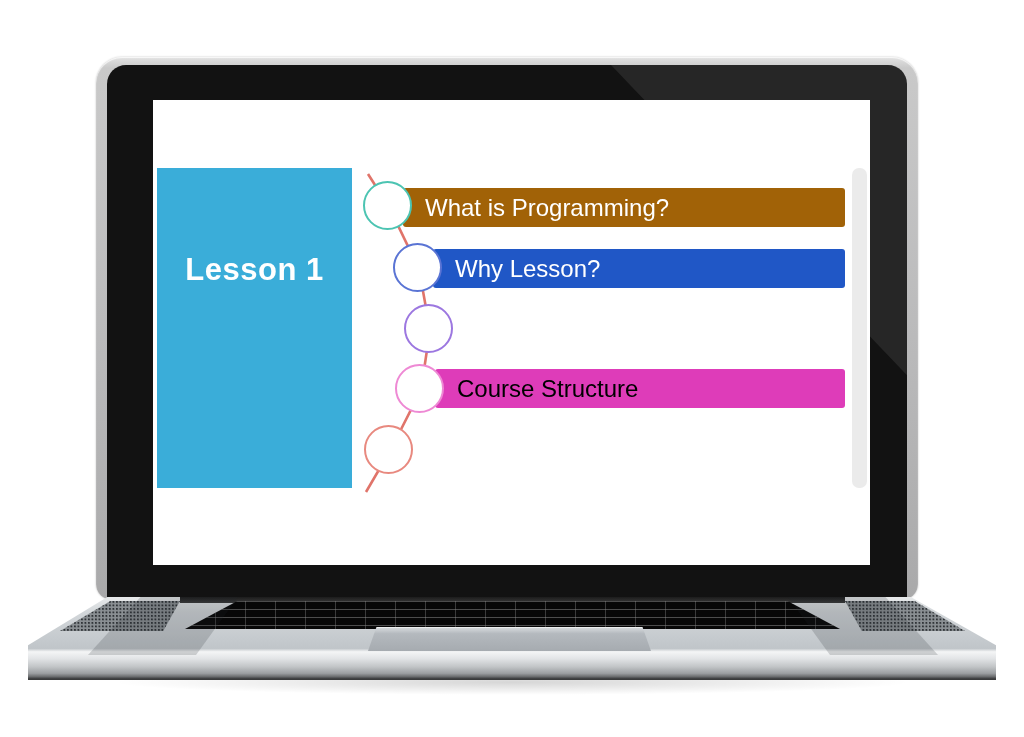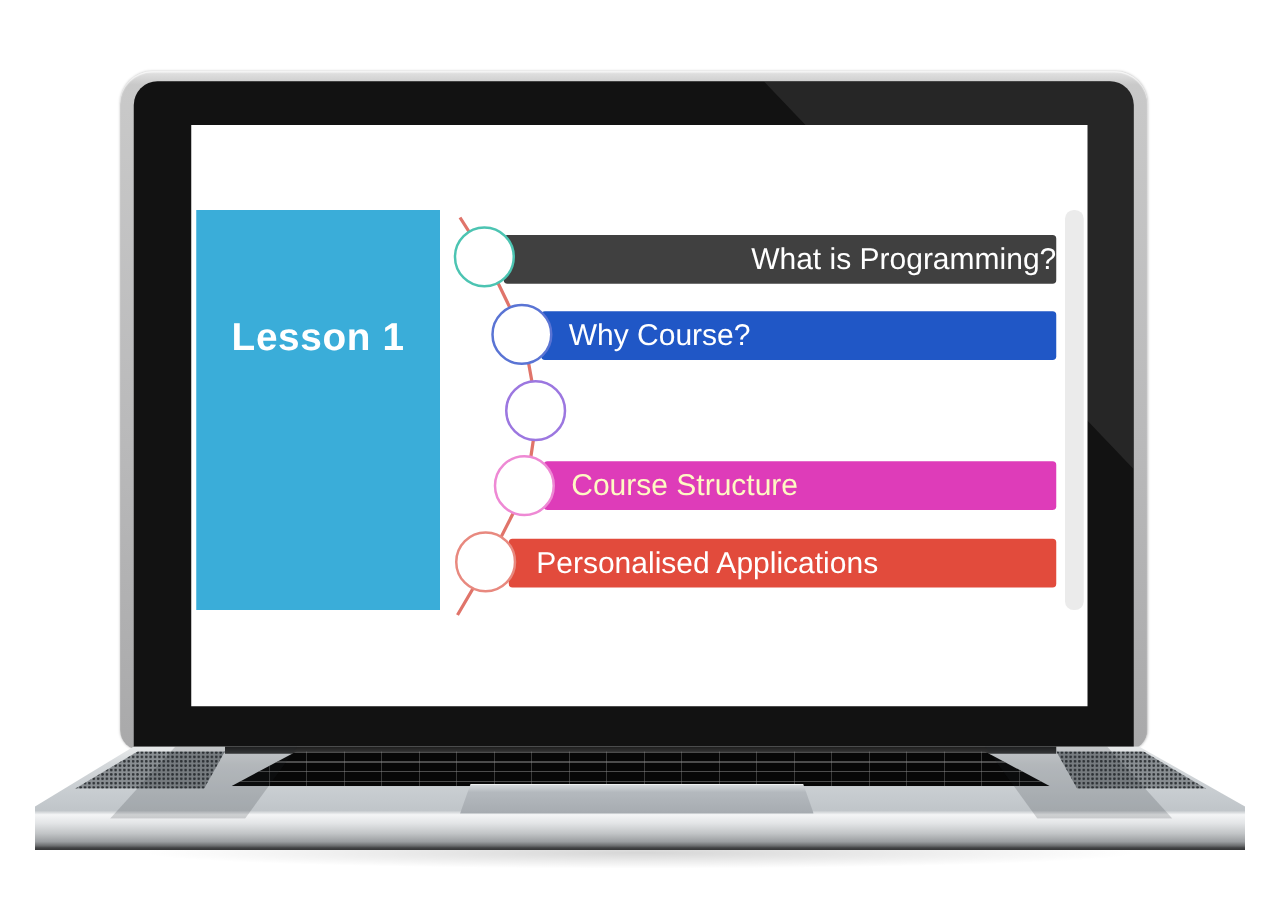--- a/index.html
+++ b/index.html
@@ -121,31 +121,28 @@
       <div class="bezel-reflection"></div>
     </div>
   </div>
 
   <div class="screen"></div>
 
   <div class="lesson-box" style="background-color: rgb(58, 173, 217); color: rgb(255, 255, 255);">
     <div class="lesson-line">Lesson 1</div>
   </div>
 
-  <div class="bar bar1" style="background-color: #404040; color: rgb(255, 255, 255); text-align: right;">
+  <div class="bar bar1" style="background-color: #a16207; color: rgb(255, 255, 255);">
     <span>What is Programming?</span>
   </div>
   <div class="bar bar2" style="background-color: rgb(32, 87, 198); color: rgb(255, 255, 255);">
-    <span>Why Course?</span>
+    <span>Why Lesson?</span>
   </div>
-  <div class="bar bar4" style="background-color: rgb(222, 60, 185); color: #fef9c3;">
+  <div class="bar bar4" style="background-color: rgb(222, 60, 185); color: #000000;">
     <span>Course Structure</span>
-  </div>
-  <div class="bar bar5" style="background-color: rgb(226, 75, 60); color: rgb(255, 255, 255);">
-    <span>Personalised Applications</span>
   </div>
 
   <svg id="connector-svg">
     <polyline points="368,174 389,207 419,269 430,330 421,390 390,451 366,492" fill="none" stroke-width="2.6" stroke="#e0746a"></polyline>
   </svg>
 
   <div class="circle c1" style="border-color: rgb(76, 196, 178); background-color: rgb(255, 255, 255);"></div>
   <div class="circle c2" style="border-color: rgb(90, 116, 212); background-color: rgb(255, 255, 255);"></div>
   <div class="circle c3" style="border-color: rgb(156, 119, 224); background-color: rgb(255, 255, 255);"></div>
   <div class="circle c4" style="border-color: rgb(238, 137, 212); background-color: rgb(255, 255, 255);"></div>

